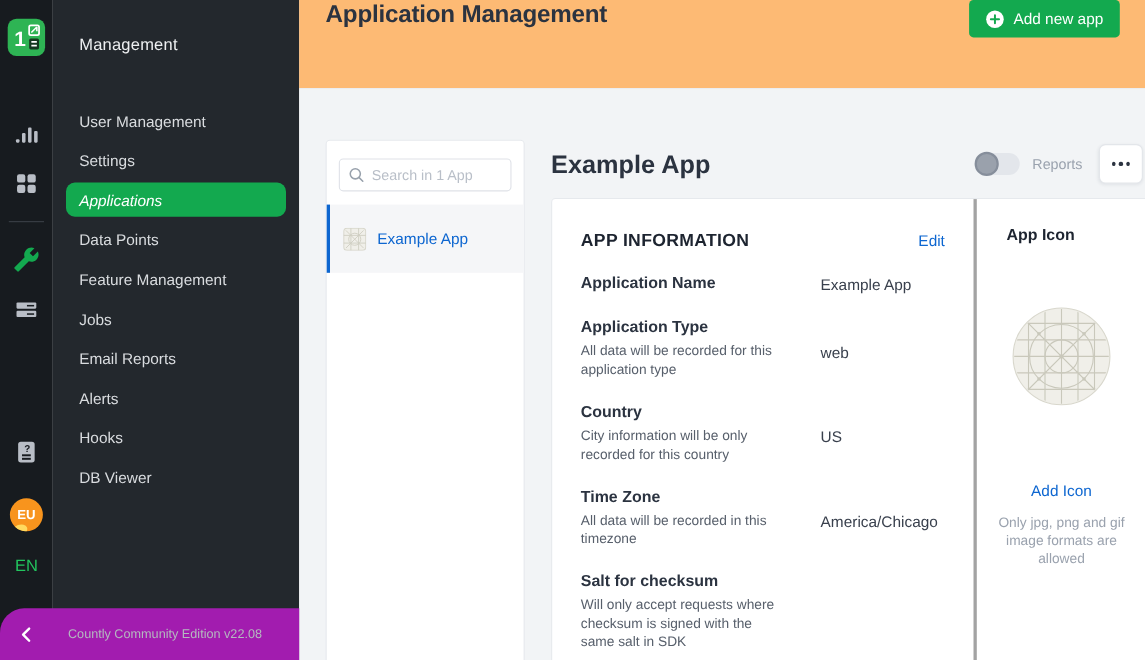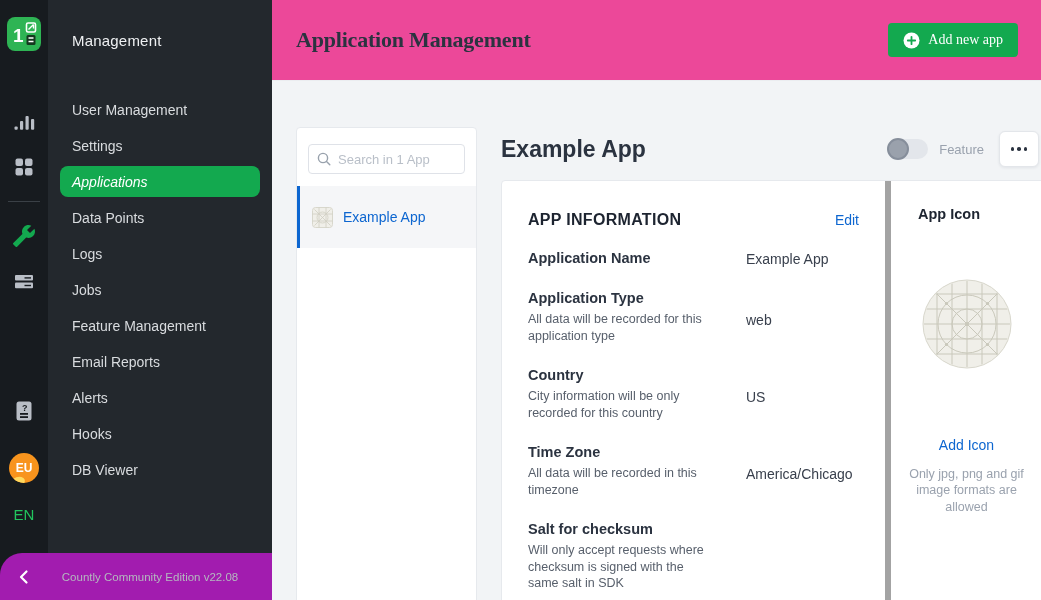--- a/index.html
+++ b/index.html
@@ -30,22 +30,22 @@
   .nav-item.active { margin:0 12px; padding-left:12px; height:31px; margin-top:2px; margin-bottom:3px;
               background:#13a94f; border-radius:8px; color:#ffffff;font-style:italic; }
 
   .bottom-bar { position:absolute; left:0; bottom:0; width:272px; height:47px; background:#a21caf;
               border-top-left-radius:22px; z-index:6; display:flex; align-items:center; }
   .collapse-btn { width:48px; height:100%; display:flex; align-items:center; justify-content:center; cursor:pointer; }
   .version { flex:1; text-align:center; padding-right:20px; color:#b4b9bf; font-size:11.5px; }
 
   
   .main { position:absolute; left:272px; top:0; right:0; height:600px; }
-  .topbar { position:absolute; left:0; right:0; top:0; height:81px; background:#ec4899;
-            border-bottom:1px solid #ebedf0; display:flex; align-items:center;font-family:Liberation Serif, serif; }
+  .topbar { position:absolute; left:0; right:0; top:0; height:81px; background:#fdba74;
+            border-bottom:1px solid #ebedf0; display:flex; align-items:flex-start; }
   .page-title { margin-left:24px; font-size:22px; font-weight:700; color:#2b3340; letter-spacing:-.2px; }
   .add-btn { margin-left:auto; margin-right:23px; height:34px; padding:0 15px; background:#13a94f;
             border:none; border-radius:4px; color:#fff; font-size:14px; font-weight:500;
             display:flex; align-items:center; gap:8px; cursor:pointer; font-family:inherit; }
 
   .content { position:absolute; left:0; right:0; top:81px; bottom:0; background:#f2f4f6; }
 
   
   .left-card { position:absolute; left:24px; top:46px; width:181px; bottom:-2px; background:#fff;
             border:1px solid #e6e9ed; border-radius:4px 4px 0 0; }
@@ -80,21 +80,21 @@
   .sec-title { font-size:16px; font-weight:700; color:#1d2430; letter-spacing:.3px; }
   .edit-link { margin-left:auto; color:#0d66d0; font-size:14px; cursor:pointer; text-decoration:none; }
   .field-row { display:flex; margin-bottom:23px; }
   .label-col { width:218px; flex:none; }
   .f-label { font-size:14.5px; font-weight:600; color:#2b3340; }
   .f-desc { max-width:180px; margin-top:5px; font-size:12.5px; color:#575f6b; line-height:1.32; }
   .f-desc:empty { display:none; }
   .f-value { font-size:14px; color:#39404d; margin-top:22px; }
   .field-row.no-desc .f-value { margin-top:1px; }
 
-  .icon-panel { width:157px; flex:none; border-left:6px solid #a3a3a3; }
+  .icon-panel { width:157px; flex:none; border-left:3px solid #a3a3a3; }
   .icon-panel-title { margin:25px 0 0 27px; font-size:14.5px; font-weight:700; color:#1d2430; }
   .icon-circle { width:90px; margin:57px auto 0 auto; cursor:default; }
   .add-icon-link { display:block; margin-top:64px; text-align:center; color:#0d66d0; font-size:14px;
             cursor:pointer; text-decoration:none; }
   .icon-hint { width:126px; margin:13px auto 0 auto; text-align:center; font-size:12.5px;
             color:#9aa2ae; line-height:1.3; }
 </style>
 </head>
 <body>
 
@@ -166,23 +166,22 @@
       <div class="lang">EN</div>
     </div>
 
     <div class="menu">
       <div class="brand">Management</div>
       <nav class="nav">
         <div class="nav-item">User Management</div>
         <div class="nav-item">Settings</div>
         <div class="nav-item active">Applications</div>
         <div class="nav-item">Data Points</div>
-        <div class="nav-item">Logs</div>
+        <div class="nav-item">Feature Management</div>
         <div class="nav-item">Jobs</div>
-        <div class="nav-item">Feature Management</div>
         <div class="nav-item">Email Reports</div>
         <div class="nav-item">Alerts</div>
         <div class="nav-item">Hooks</div>
         <div class="nav-item">DB Viewer</div>
       </nav>
     </div>
 
     <div class="bottom-bar">
       <div class="collapse-btn">
         <svg width="16" height="16" viewBox="0 0 16 16">
@@ -223,21 +222,21 @@
           </svg>
           <span class="app-row-label">Example App</span>
         </div>
       </div>
 
       <div class="heading-row">
         <h2 class="app-title">Example App</h2>
         <div class="toggle">
           <div class="knob"></div>
         </div>
-        <span class="lock-label">Feature</span>
+        <span class="lock-label">Reports</span>
         <div class="more-btn">
           <span class="dot"></span>
           <span class="dot"></span>
           <span class="dot"></span>
         </div>
       </div>
 
       <div class="info-card">
         <div class="info-main">
           <div class="sec-header">

